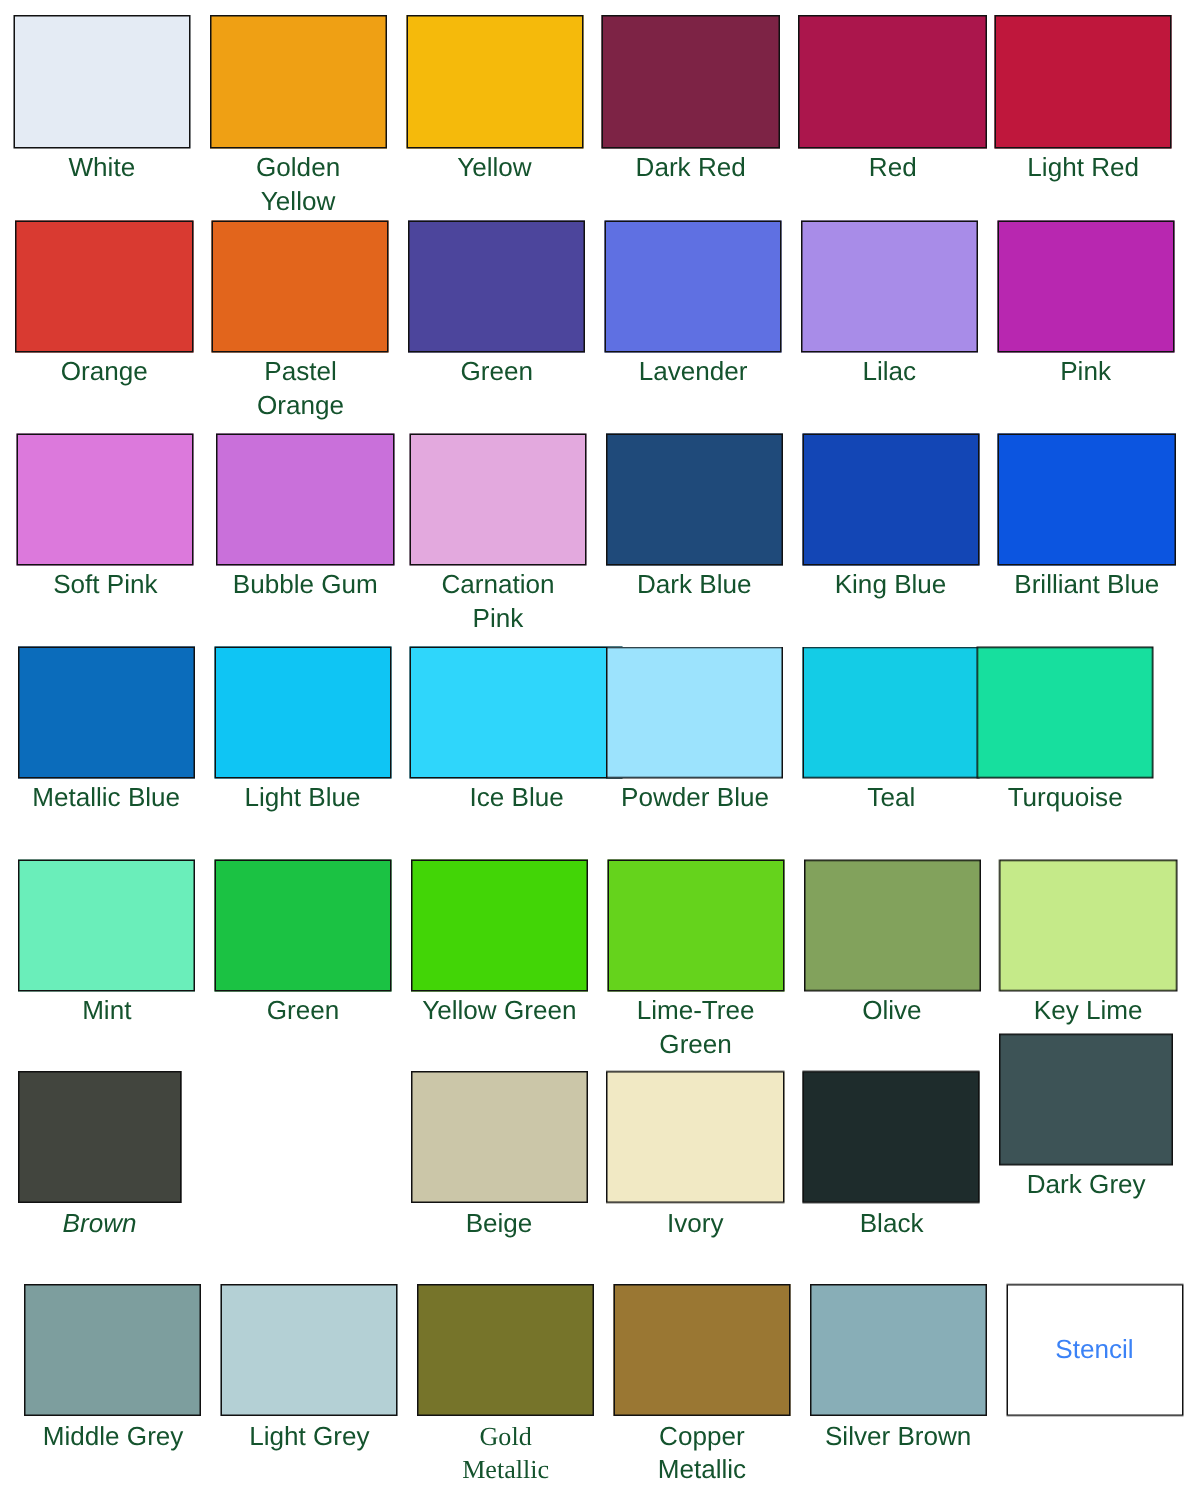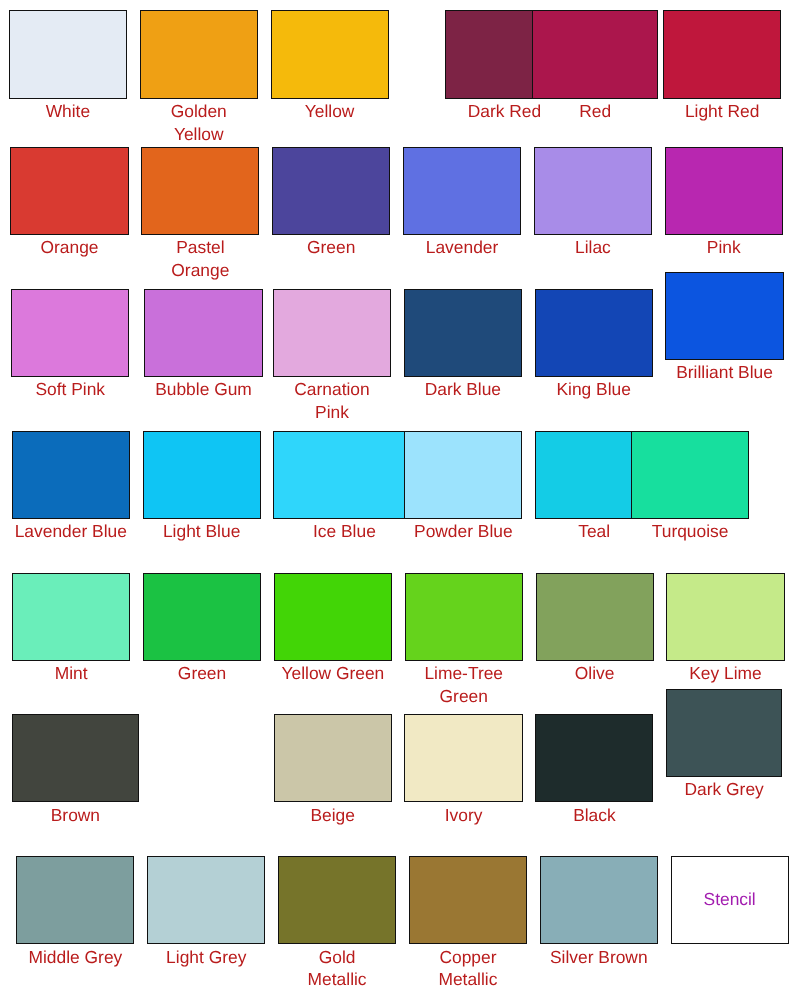--- a/index.html
+++ b/index.html
@@ -29,33 +29,33 @@
   }
   .chip {
     box-sizing: border-box;
     border: 1.4px solid #111111;
     width: 100%;
   }
   .chip-label {
     text-align: center;
     font-size: 17.4px;
     line-height: 22.9px;
-    color: #b91c1c;
+    color: #14532d;
     padding-top: 1.1px;
     white-space: nowrap;
     transform: translateZ(0);
   }
   .chip-inner-label {
     position: absolute;
     left: 0;
     right: 0;
     text-align: center;
     font-size: 17.4px;
     line-height: 22.9px;
-    color: #a21caf;
+    color: #3b82f6;
     white-space: nowrap;
     transform: translateZ(0);
   }
 </style>
 </head>
 <body>
 
 <div class="sheet" id="sheet">
   <div class="cell" style="left:8.80px;top:10.10px;width:118.20px;">
     <div class="chip" style="height:88.90px;background:#e4ebf4;"></div>
@@ -69,21 +69,21 @@
       <div>Golden</div>
       <div>Yellow</div>
     </div>
   </div>
   <div class="cell" style="left:270.50px;top:10.10px;width:118.20px;">
     <div class="chip" style="height:88.90px;background:#f5ba0b;"></div>
     <div class="chip-label">
       <div>Yellow</div>
     </div>
   </div>
-  <div class="cell" style="left:401.35px;top:10.10px;width:118.20px;margin-left:44px;">
+  <div class="cell" style="left:401.35px;top:10.10px;width:118.20px;">
     <div class="chip" style="height:88.90px;background:#7d2345;"></div>
     <div class="chip-label">
       <div>Dark Red</div>
     </div>
   </div>
   <div class="cell" style="left:532.20px;top:10.10px;width:126px;">
     <div class="chip" style="height:88.90px;background:#ab164c;"></div>
     <div class="chip-label">
       <div>Red</div>
     </div>
@@ -155,30 +155,30 @@
     <div class="chip-label">
       <div>Dark Blue</div>
     </div>
   </div>
   <div class="cell" style="left:534.60px;top:289.20px;width:118.20px;">
     <div class="chip" style="height:88.10px;background:#1346b5;"></div>
     <div class="chip-label">
       <div>King Blue</div>
     </div>
   </div>
-  <div class="cell" style="left:665.45px;top:272px;width:118.20px;">
+  <div class="cell" style="left:665.45px;top:289px;width:118.20px;">
     <div class="chip" style="height:88.10px;background:#0c55e0;"></div>
     <div class="chip-label">
       <div>Brilliant Blue</div>
     </div>
   </div>
   <div class="cell" style="left:11.70px;top:431.10px;width:118.20px;">
     <div class="chip" style="height:88.10px;background:#0b6cbb;"></div>
     <div class="chip-label">
-      <div>Lavender Blue</div>
+      <div>Metallic Blue</div>
     </div>
   </div>
   <div class="cell" style="left:142.55px;top:431.10px;width:118.20px;">
     <div class="chip" style="height:88.10px;background:#0fc5f4;"></div>
     <div class="chip-label">
       <div>Light Blue</div>
     </div>
   </div>
   <div class="cell" style="left:273.40px;top:431.10px;width:142px;">
     <div class="chip" style="height:88.10px;background:#2fd6fb;"></div>
@@ -191,21 +191,21 @@
     <div class="chip-label">
       <div>Powder Blue</div>
     </div>
   </div>
   <div class="cell" style="left:535.10px;top:431.10px;width:118.20px;">
     <div class="chip" style="height:88.10px;background:#14cce6;"></div>
     <div class="chip-label">
       <div>Teal</div>
     </div>
   </div>
-  <div class="cell" style="left:631px;top:431.10px;width:118.20px;">
+  <div class="cell" style="left:651px;top:431.10px;width:118.20px;">
     <div class="chip" style="height:88.10px;background:#17df9e;"></div>
     <div class="chip-label">
       <div>Turquoise</div>
     </div>
   </div>
   <div class="cell" style="left:12.10px;top:573.00px;width:118.20px;">
     <div class="chip" style="height:88.10px;background:#6aeeba;"></div>
     <div class="chip-label">
       <div>Mint</div>
     </div>
@@ -235,21 +235,21 @@
       <div>Olive</div>
     </div>
   </div>
   <div class="cell" style="left:666.35px;top:573.00px;width:118.20px;">
     <div class="chip" style="height:88.10px;background:#c5ea89;"></div>
     <div class="chip-label">
       <div>Key Lime</div>
       <div>Pie</div>
     </div>
   </div>
-  <div class="cell" style="left:11.90px;top:714.40px;width:127px;">
+  <div class="cell" style="left:11.90px;top:714.40px;width:109px;font-style:italic;">
     <div class="chip" style="height:88.10px;background:#42453e;"></div>
     <div class="chip-label">
       <div>Brown</div>
     </div>
   </div>
   <div class="cell" style="left:273.60px;top:714.40px;width:118.20px;">
     <div class="chip" style="height:88.10px;background:#cbc6a8;"></div>
     <div class="chip-label">
       <div>Beige</div>
     </div>
@@ -277,21 +277,21 @@
     <div class="chip-label">
       <div>Middle Grey</div>
     </div>
   </div>
   <div class="cell" style="left:147.15px;top:856.40px;width:118.20px;">
     <div class="chip" style="height:88.10px;background:#b4d0d5;"></div>
     <div class="chip-label">
       <div>Light Grey</div>
     </div>
   </div>
-  <div class="cell" style="left:278.00px;top:856.40px;width:118.20px;">
+  <div class="cell" style="left:278.00px;top:856.40px;width:118.20px;font-family:Liberation Serif, serif;">
     <div class="chip" style="height:88.10px;background:#76742a;"></div>
     <div class="chip-label">
       <div>Gold</div>
       <div>Metallic</div>
     </div>
   </div>
   <div class="cell" style="left:408.85px;top:856.40px;width:118.20px;">
     <div class="chip" style="height:88.10px;background:#9a7733;"></div>
     <div class="chip-label">
       <div>Copper</div>

